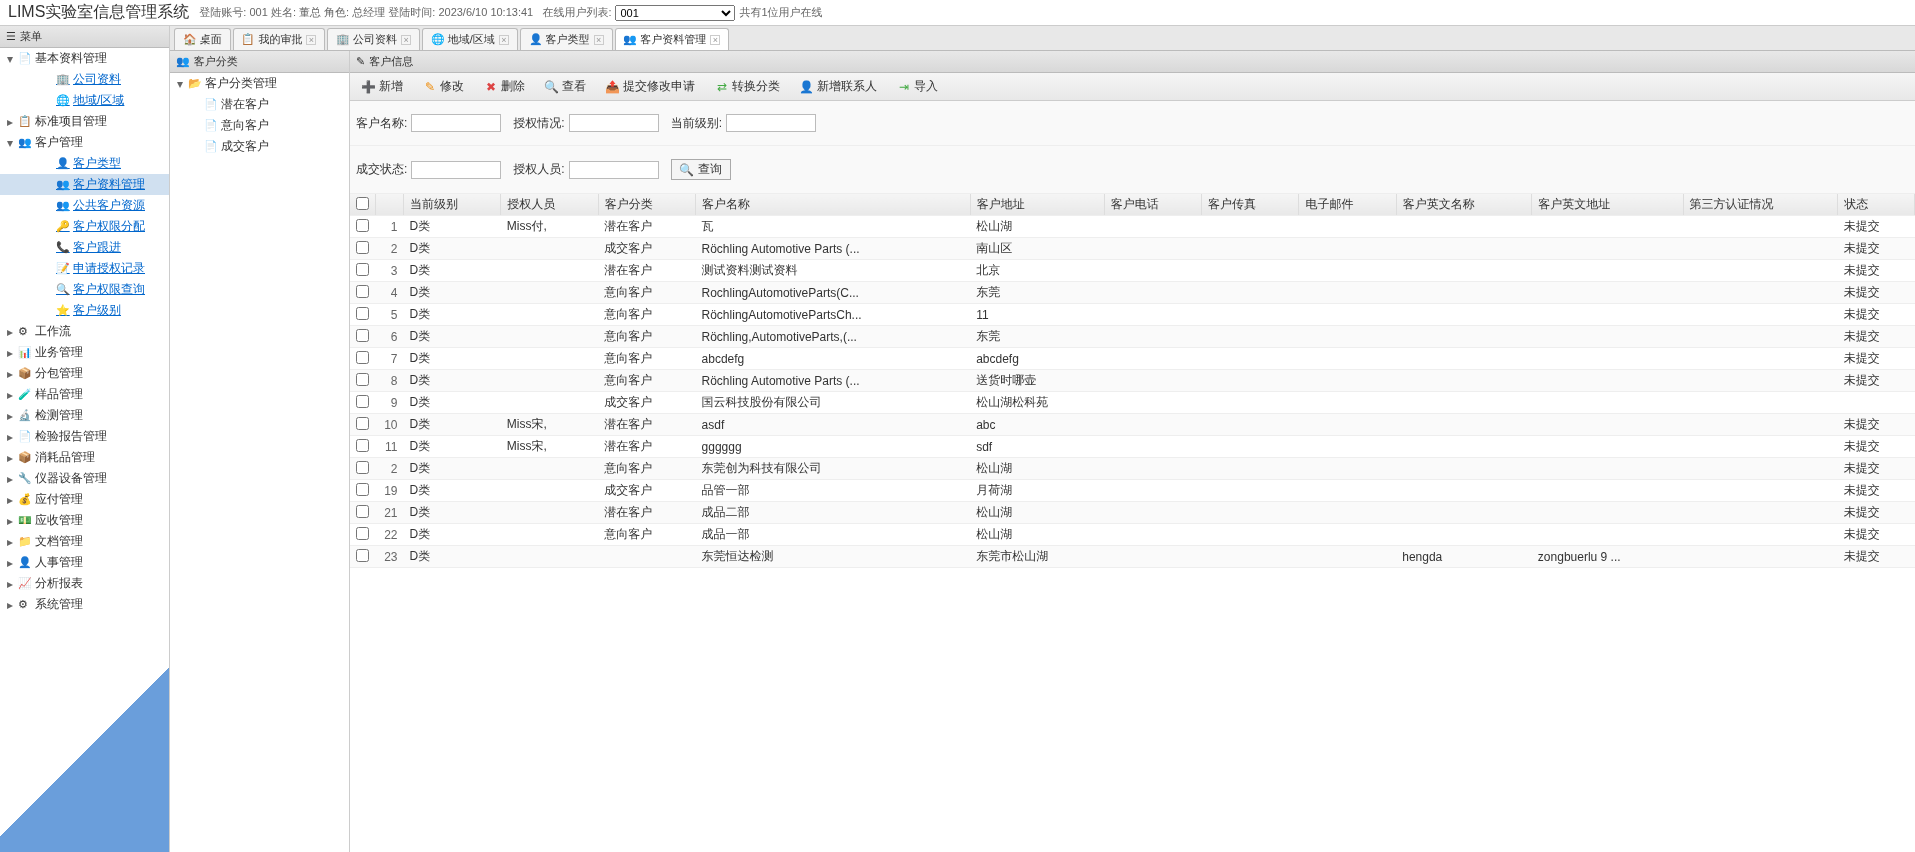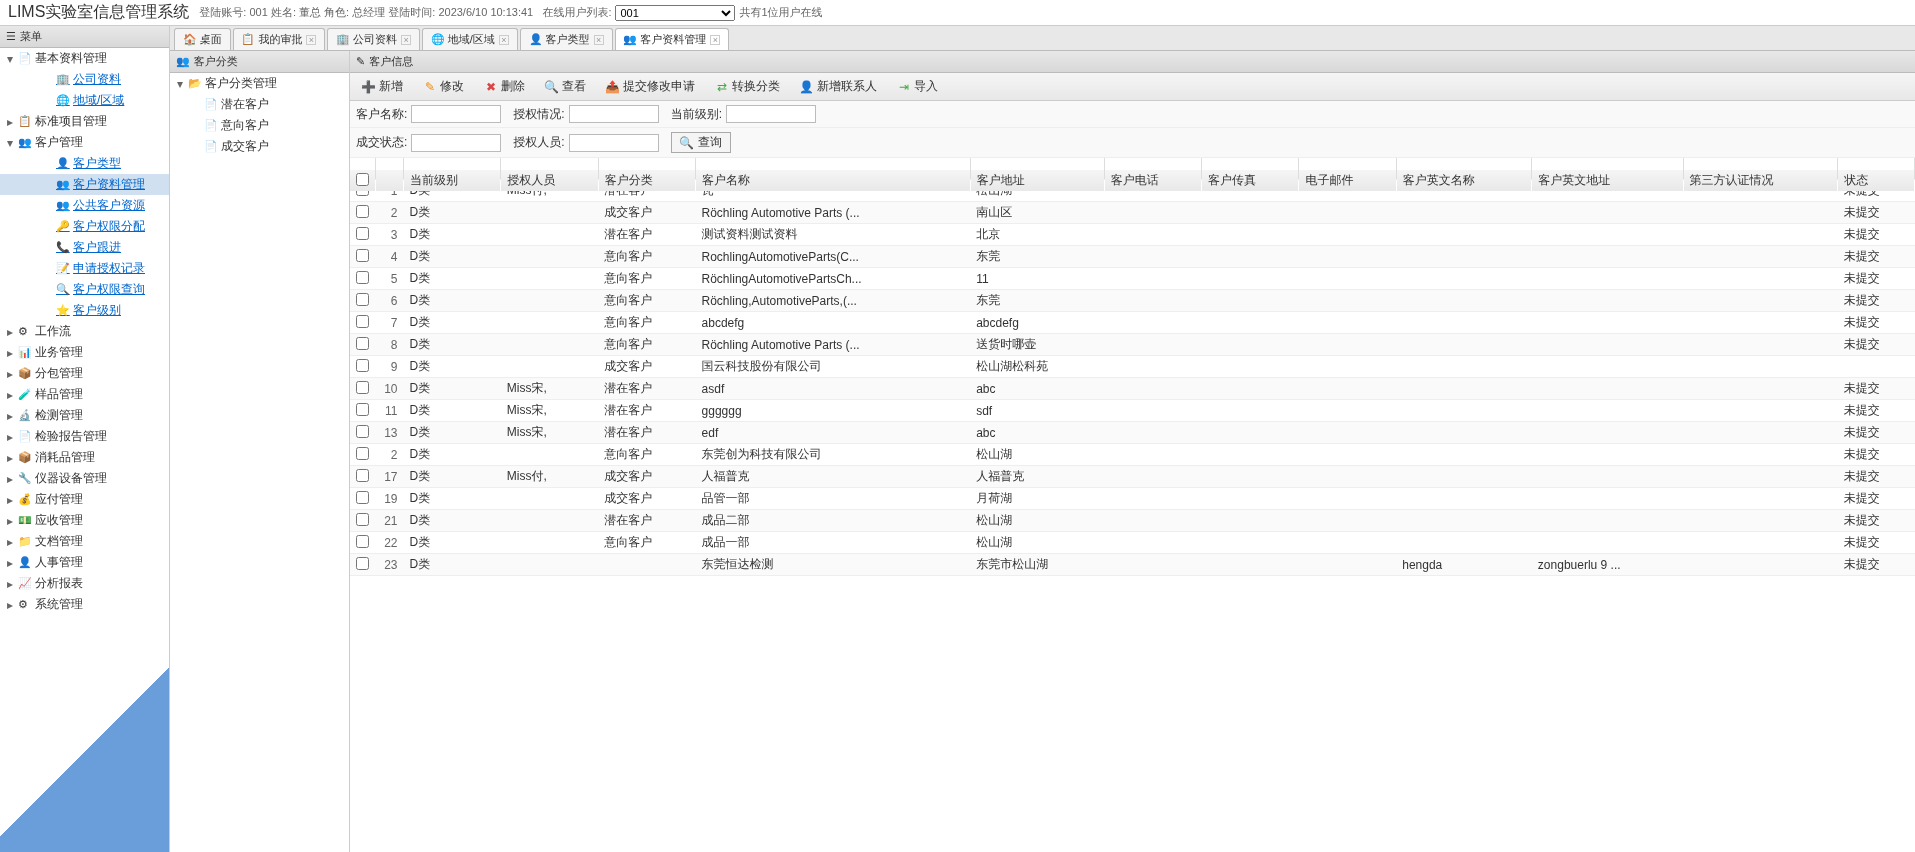--- a/index.html
+++ b/index.html
@@ -26,28 +26,28 @@
 .tab { padding: 3px 8px; border: 1px solid #bbb; border-bottom: none; margin-right: 2px; background: #f5f5f5; border-radius: 3px 3px 0 0; font-size: 11px; display: flex; align-items: center; cursor: pointer; }
 .tab.active { background: #fff; }
 .tab .ticon { margin-right: 3px; }
 .tab .close { margin-left: 4px; color: #999; font-size: 9px; border: 1px solid #ccc; width: 10px; height: 10px; line-height: 8px; text-align: center; }
 .content { flex: 1; display: flex; }
 .cat-panel { width: 180px; border-right: 1px solid #ccc; background: #fff; display: flex; flex-direction: column; }
 .info-panel { flex: 1; display: flex; flex-direction: column; }
 .toolbar { display: flex; background: linear-gradient(#f5f5f5,#e8e8e8); border-bottom: 1px solid #ccc; padding: 3px 6px; align-items: center; flex-wrap: wrap; }
 .tb-btn { display: flex; align-items: center; padding: 2px 6px; margin-right: 8px; cursor: pointer; font-size: 12px; }
 .tb-btn .bicon { width: 14px; height: 14px; margin-right: 3px; display: inline-flex; align-items: center; justify-content: center; font-size: 12px; }
-.search-row { display: flex; background: #f9f9f9; border-bottom: 1px solid #eee; padding: 4px 6px; align-items: center; flex-wrap: wrap; }
+.search-row { display: flex; background: #f9f9f9; border-bottom: 1px solid #eee; padding: 13px 6px; align-items: center; flex-wrap: wrap; }
 .search-row label { margin-right: 4px; font-size: 12px; }
 .search-row input[type=text] { width: 90px; margin-right: 12px; border: 1px solid #bbb; padding: 1px 3px; font-size: 12px; }
 .search-btn { border: 1px solid #aaa; padding: 1px 8px; cursor: pointer; background: #f5f5f5; display: flex; align-items: center; font-size: 12px; }
 .grid { flex: 1; overflow: auto; }
 table { border-collapse: collapse; width: 100%; font-size: 12px; }
 th, td { border-bottom: 1px solid #eee; padding: 2px 6px; text-align: left; white-space: nowrap; }
-th { background: linear-gradient(#f5f5f5,#e8e8e8); border-right: 1px solid #ddd; font-weight: normal; position: sticky; top: 12px; }
+th { background: linear-gradient(#f5f5f5,#e8e8e8); border-right: 1px solid #ddd; font-weight: normal; position: sticky; top: 0; }
 tr:nth-child(even) td { background: #fafafa; }
 .chk { width: 18px; text-align: center; }
 .rownum { width: 28px; text-align: right; color: #666; }
 .ic-green { color: #4a4; } .ic-orange { color: #e80; } .ic-red { color: #d44; } .ic-blue { color: #46d; }
 </style>
 </head>
 <body>
 
 <div class="header">
   <span class="logo">LIMS实验室信息管理系统</span>
@@ -515,58 +515,26 @@
                   <td></td>
                   <td></td>
                   <td></td>
                   <td></td>
                   <td></td>
                   <td></td>
                   <td>未提交</td>
                 </tr>
                 <tr>
                   <td class="chk"><input type="checkbox" style=""></td>
-                  <td class="rownum">13</td>
-                  <td>D类</td>
-                  <td>Miss宋,</td>
-                  <td>潜在客户</td>
-                  <td>edf</td>
-                  <td>abc</td>
-                  <td></td>
-                  <td></td>
-                  <td></td>
-                  <td></td>
-                  <td></td>
-                  <td></td>
-                  <td>未提交</td>
-                </tr>
-                <tr>
-                  <td class="chk"><input type="checkbox" style=""></td>
                   <td class="rownum">2</td>
                   <td>D类</td>
                   <td></td>
                   <td>意向客户</td>
                   <td>东莞创为科技有限公司</td>
                   <td>松山湖</td>
-                  <td></td>
-                  <td></td>
-                  <td></td>
-                  <td></td>
-                  <td></td>
-                  <td></td>
-                  <td>未提交</td>
-                </tr>
-                <tr>
-                  <td class="chk"><input type="checkbox" style=""></td>
-                  <td class="rownum">17</td>
-                  <td>D类</td>
-                  <td>Miss付,</td>
-                  <td>成交客户</td>
-                  <td>人福普克</td>
-                  <td>人福普克</td>
                   <td></td>
                   <td></td>
                   <td></td>
                   <td></td>
                   <td></td>
                   <td></td>
                   <td>未提交</td>
                 </tr>
                 <tr>
                   <td class="chk"><input type="checkbox" style=""></td>

